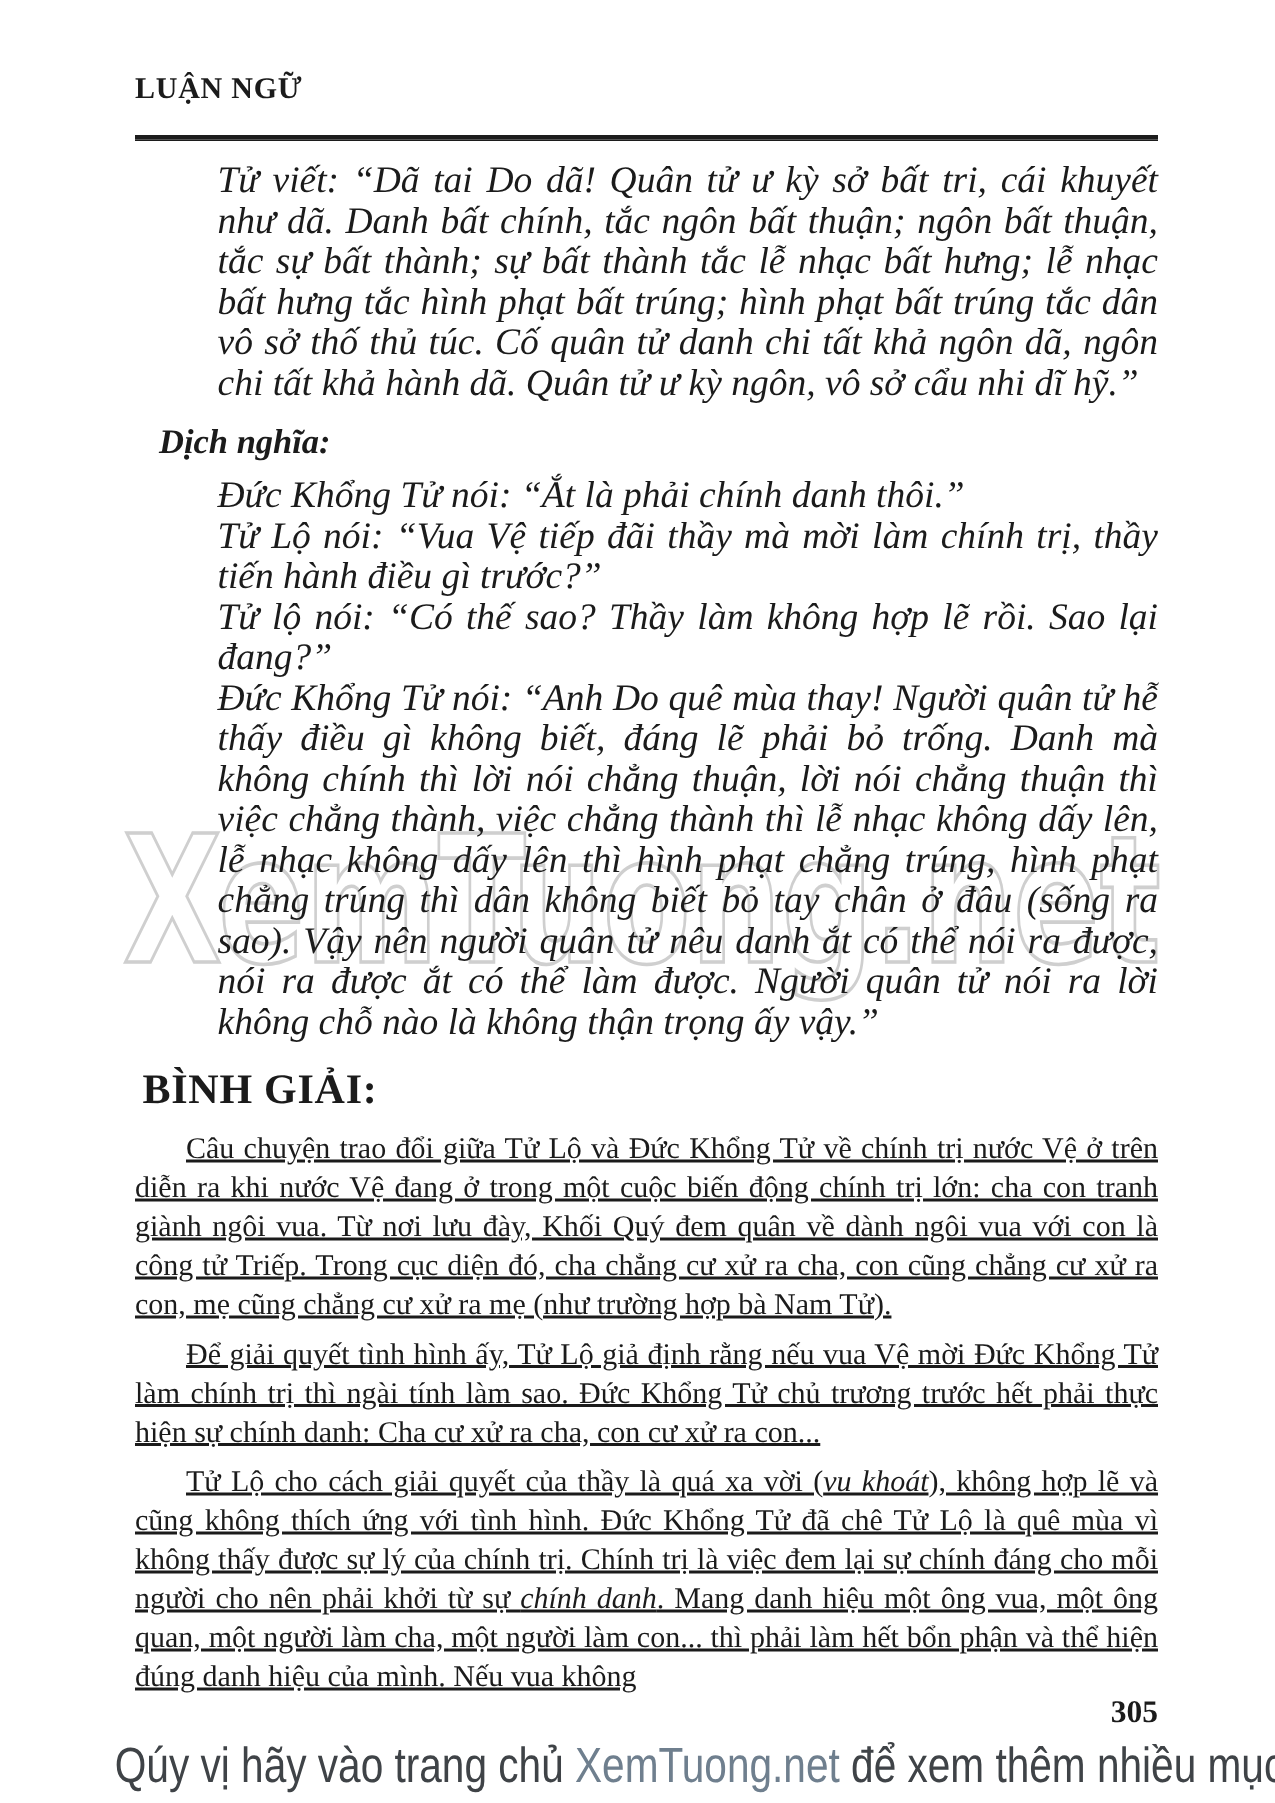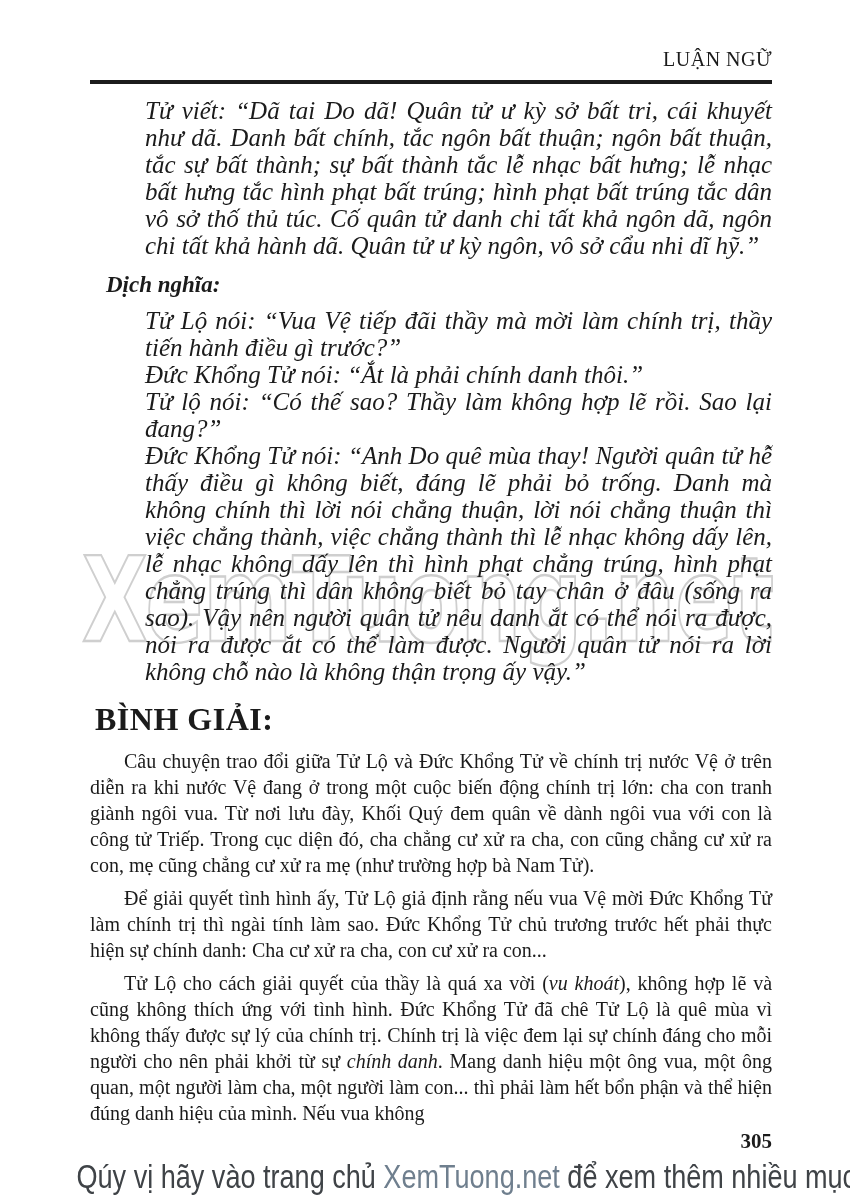--- a/index.html
+++ b/index.html
@@ -10,25 +10,25 @@
     background:#ffffff;
     font-family:"Liberation Serif","DejaVu Serif",serif;
     color:#1b1b1b;
     overflow:hidden;
   }
   .content {
     position:relative; z-index:2;
     padding:48px 78px 0 90px;
   }
   .running-head {
-    text-align:right;
-    font-weight:normal;
+    text-align:left;
+    font-weight:bold;
     font-size:20px;
     letter-spacing:0.5px;
-    margin-bottom:9px;
+    margin-bottom:19px;
   }
   .double-rule {
     height:4px;
     border-top:3px solid #1c1c1c;
     border-bottom:1px solid #1c1c1c;
     margin-bottom:13px;
   }
   .quote-block {
     margin-left:55px;
     font-style:italic;
@@ -38,31 +38,32 @@
   }
   .quote-block p { margin:0; }
   h2.dich-nghia {
     font-size:23px;
     font-weight:bold;
     font-style:italic;
     margin:13px 0 9px 16px;
     font-family:Liberation Serif, serif;
   }
   h2.binh-giai {
-    font-size:32px;
+    font-size:28px;
     font-weight:bold;
     letter-spacing:0.5px;
     margin:16px 0 10px 5px;
   }
   .body-para {
     font-size:20px;
     line-height:26px;
     text-align:justify;
     text-indent:34px;
     margin-bottom:7px;
+    text-decoration:underline;
   }
   .page-number {
     position:absolute;
     top:1129px; right:78px;
     z-index:2;
     font-weight:bold;
     font-size:21px;
     font-family:"Liberation Serif","DejaVu Serif",serif;
   }
   .watermark {
@@ -102,22 +103,22 @@
     <div class="running-head">LUẬN NGỮ</div>
     <div class="double-rule"></div>
 
     <section class="quote-block">
       <p>Tử viết: “Dã tai Do dã! Quân tử ư kỳ sở bất tri, cái khuyết như dã. Danh bất chính, tắc ngôn bất thuận; ngôn bất thuận, tắc sự bất thành; sự bất thành tắc lễ nhạc bất hưng; lễ nhạc bất hưng tắc hình phạt bất trúng; hình phạt bất trúng tắc dân vô sở thố thủ túc. Cố quân tử danh chi tất khả ngôn dã, ngôn chi tất khả hành dã. Quân tử ư kỳ ngôn, vô sở cẩu nhi dĩ hỹ.”</p>
     </section>
 
     <h2 class="dich-nghia">Dịch nghĩa:</h2>
 
     <section class="quote-block">
+      <p>Đức Khổng Tử nói: “Ắt là phải chính danh thôi.”</p>
       <p>Tử Lộ nói: “Vua Vệ tiếp đãi thầy mà mời làm chính trị, thầy tiến hành điều gì trước?”</p>
-      <p>Đức Khổng Tử nói: “Ắt là phải chính danh thôi.”</p>
       <p>Tử lộ nói: “Có thế sao? Thầy làm không hợp lẽ rồi. Sao lại đang?”</p>
       <p>Đức Khổng Tử nói: “Anh Do quê mùa thay! Người quân tử hễ thấy điều gì không biết, đáng lẽ phải bỏ trống. Danh mà không chính thì lời nói chẳng thuận, lời nói chẳng thuận thì việc chẳng thành, việc chẳng thành thì lễ nhạc không dấy lên, lễ nhạc không dấy lên thì hình phạt chẳng trúng, hình phạt chẳng trúng thì dân không biết bỏ tay chân ở đâu (sống ra sao). Vậy nên người quân tử nêu danh ắt có thể nói ra được, nói ra được ắt có thể làm được. Người quân tử nói ra lời không chỗ nào là không thận trọng ấy vậy.”</p>
     </section>
 
     <h2 class="binh-giai">BÌNH GIẢI:</h2>
 
     <p class="body-para">Câu chuyện trao đổi giữa Tử Lộ và Đức Khổng Tử về chính trị nước Vệ ở trên diễn ra khi nước Vệ đang ở trong một cuộc biến động chính trị lớn: cha con tranh giành ngôi vua. Từ nơi lưu đày, Khối Quý đem quân về dành ngôi vua với con là công tử Triếp. Trong cục diện đó, cha chẳng cư xử ra cha, con cũng chẳng cư xử ra con, mẹ cũng chẳng cư xử ra mẹ (như trường hợp bà Nam Tử).</p>
     <p class="body-para">Để giải quyết tình hình ấy, Tử Lộ giả định rằng nếu vua Vệ mời Đức Khổng Tử làm chính trị thì ngài tính làm sao. Đức Khổng Tử chủ trương trước hết phải thực hiện sự chính danh: Cha cư xử ra cha, con cư xử ra con...</p>
     <p class="body-para"><span>Tử Lộ cho cách giải quyết của thầy là quá xa vời (</span><i>vu khoát</i><span>), không hợp lẽ và cũng không thích ứng với tình hình. Đức Khổng Tử đã chê Tử Lộ là quê mùa vì không thấy được sự lý của chính trị. Chính trị là việc đem lại sự chính đáng cho mỗi người cho nên phải khởi từ sự </span><i>chính danh</i><span>. Mang danh hiệu một ông vua, một ông quan, một người làm cha, một người làm con... thì phải làm hết bổn phận và thể hiện đúng danh hiệu của mình. Nếu vua không</span></p>
   </div>

